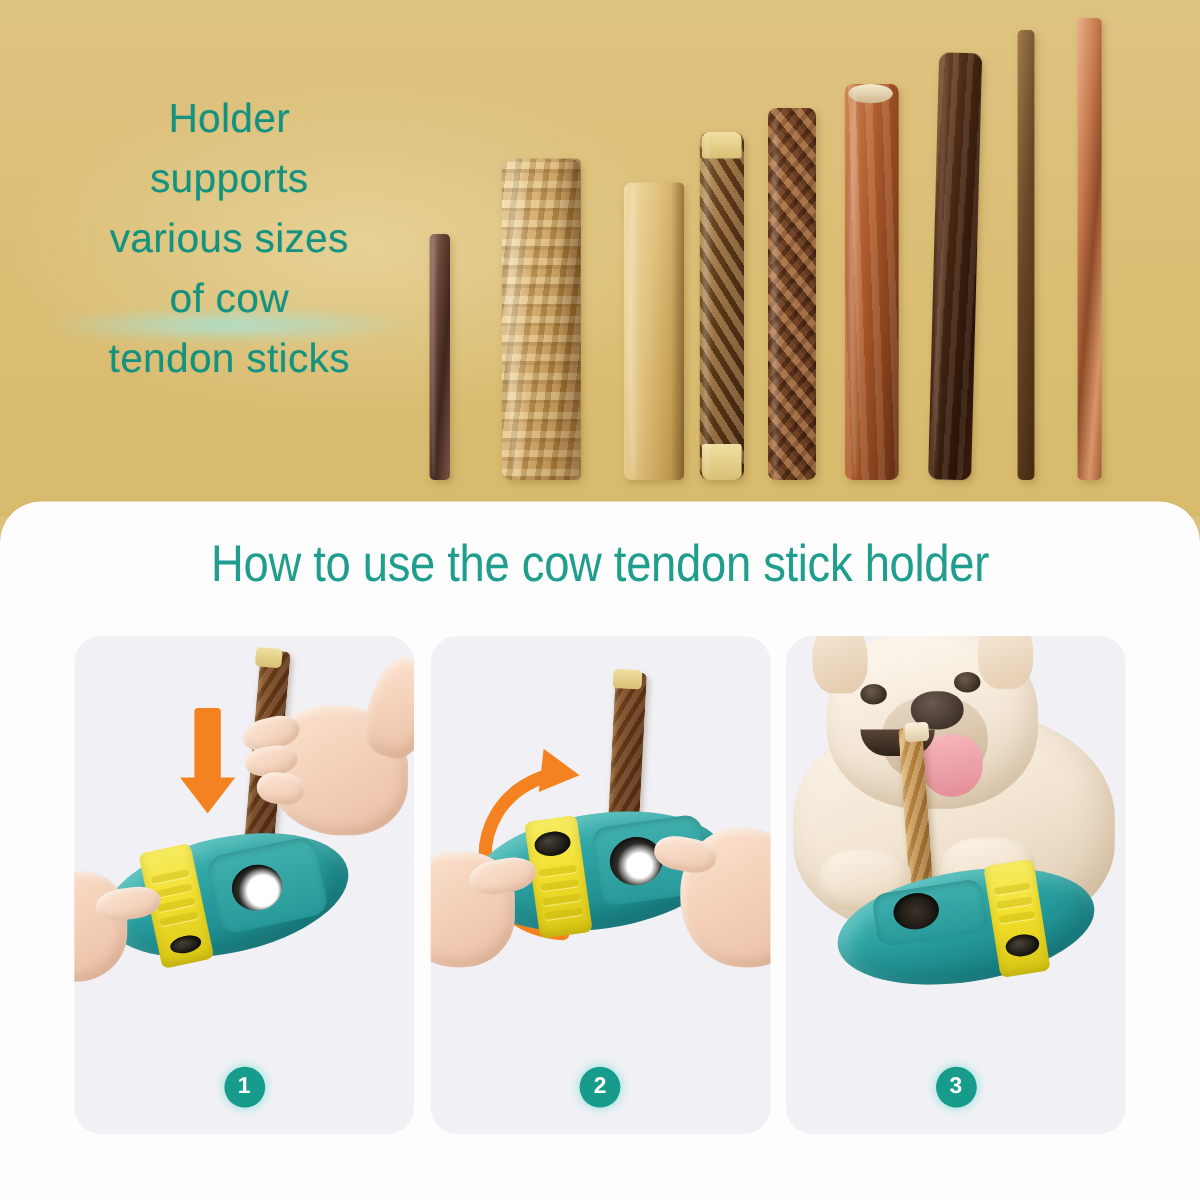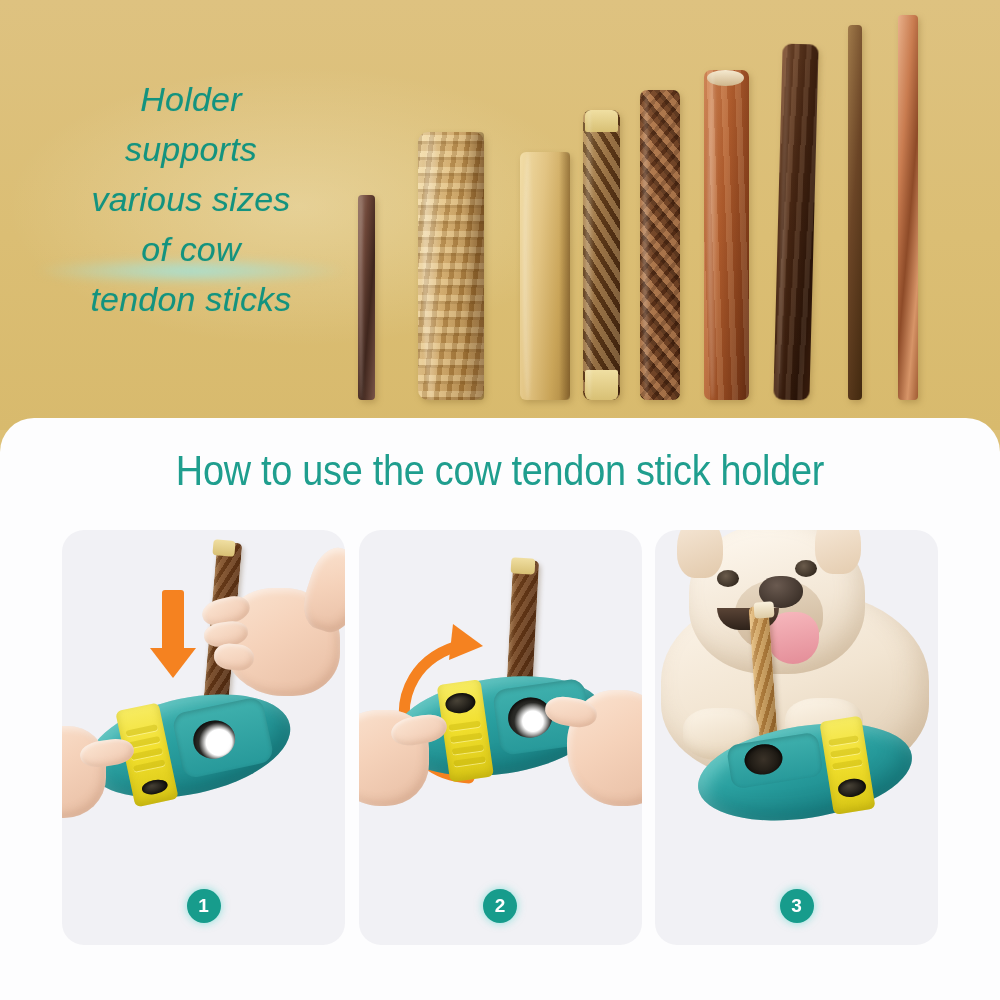--- a/index.html
+++ b/index.html
@@ -14,21 +14,20 @@
     width: 1000px; height: 1000px;
     background: #ddc077;
   }
 
   
   #hero {
     position: absolute;
     left: 0; top: 0;
     width: 1000px; height: 430px;
     overflow: hidden;
-    font-style: italic;
   }
   #hero-bg {
     position: absolute; inset: 0;
     background:
       radial-gradient(ellipse 420px 200px at 30% 48%, rgba(255,250,225,0.30), rgba(255,250,225,0) 70%),
       linear-gradient(180deg, #dec280 0%, #dbbe74 55%, #d8ba6d 100%);
   }
   #headline {
     position: absolute;
     left: 46px; top: 74px;

